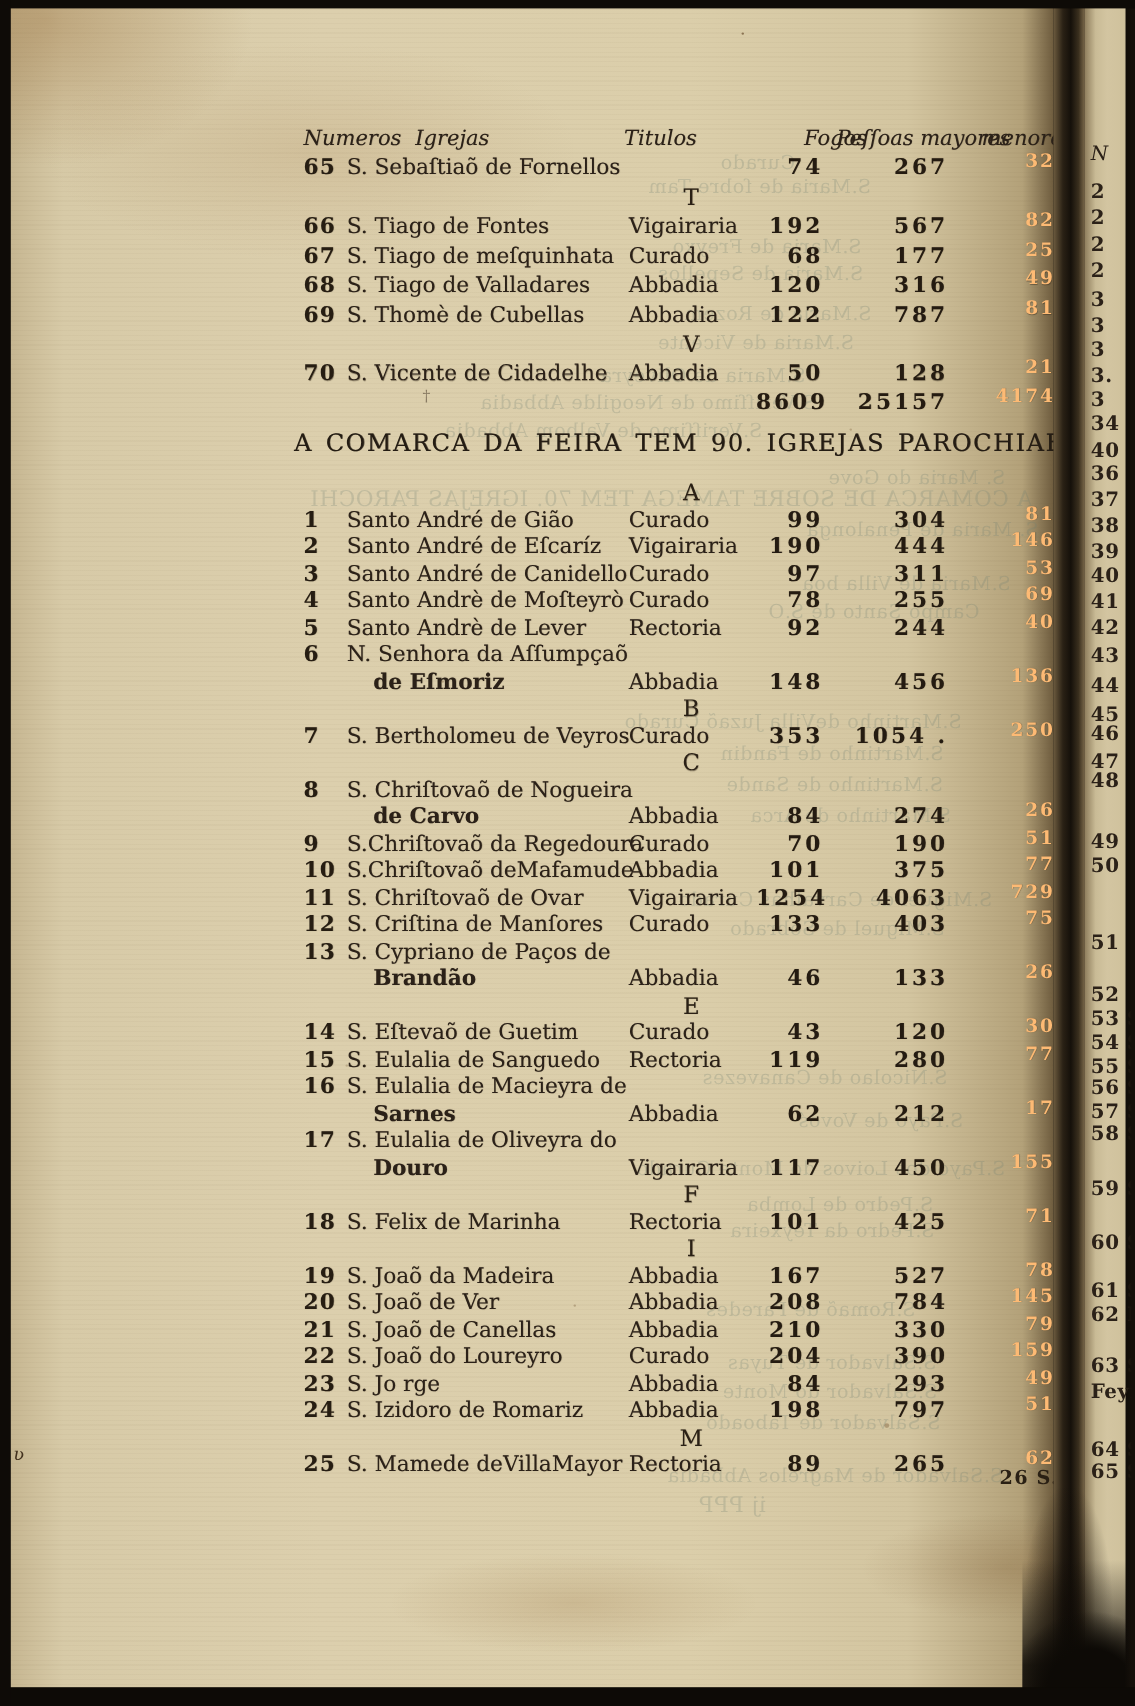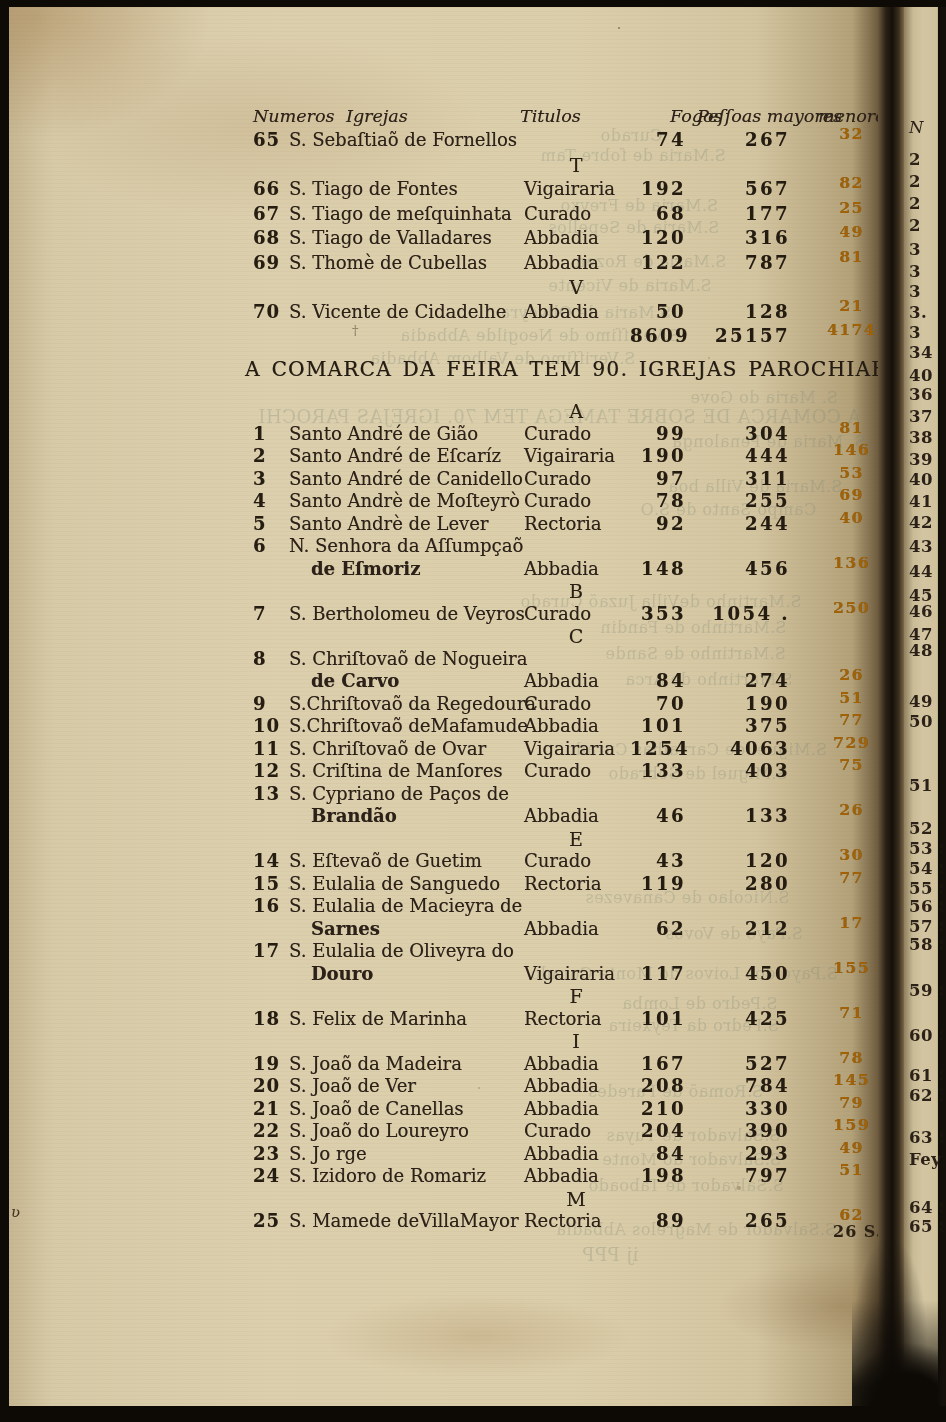--- a/index.html
+++ b/index.html
@@ -44,22 +44,22 @@
   #main-table{top:400px;line-height:22.5px;}
   .trow{display:grid;grid-template-columns:34px 235px 108px 64px 130px 61px;white-space:nowrap;}
   .trow>span{overflow:visible;}
   .c-num{letter-spacing:1px;font-weight:bold;color:#261d12;}
   .c-name{padding-left:2px;}
   .c-name.indent{padding-left:24px;font-weight:bold;}
   .c-tit{padding-left:2px;}
   .c-f,.c-ma{text-align:right;font-weight:bold;letter-spacing:2.5px;color:#241b11;}
   .c-f{padding-right:8px;}
   .c-ma{padding-right:34px;}
-  .c-me{text-align:center;padding-right:6px;font-weight:bold;font-size:15.5px;
-    letter-spacing:1.5px;transform:translateY(-6px);color:#a16207;}
+  .c-me{text-align:right;padding-right:6px;font-weight:bold;font-size:15.5px;
+    letter-spacing:1.5px;transform:translateY(-6px);color:#fdba74;}
   .c-sec{grid-column:3;text-align:center;font-size:19px;color:#2a2015;}
 
   .heading{position:absolute;left:245px;top:357px;width:640px;font-size:20px;
     letter-spacing:1.3px;word-spacing:3px;white-space:nowrap;color:#241c13;
     text-shadow:.5px 0 rgba(36,28,19,.65);}
 
   .catchword{position:absolute;left:833px;top:1222px;font-size:16px;font-weight:bold;
     letter-spacing:1px;color:#2a2014;}
   .margin-mark{position:absolute;left:11px;top:1203px;font-size:15px;color:#43321f;
     font-style:italic;}

